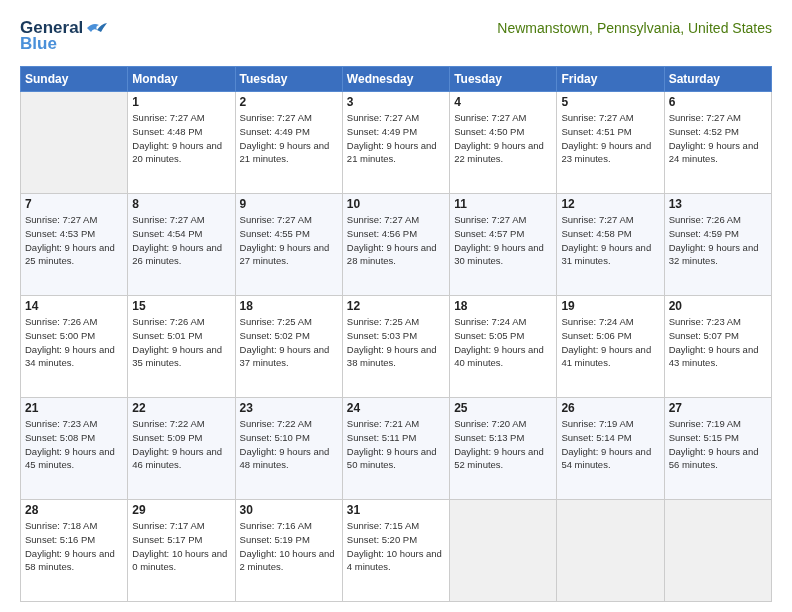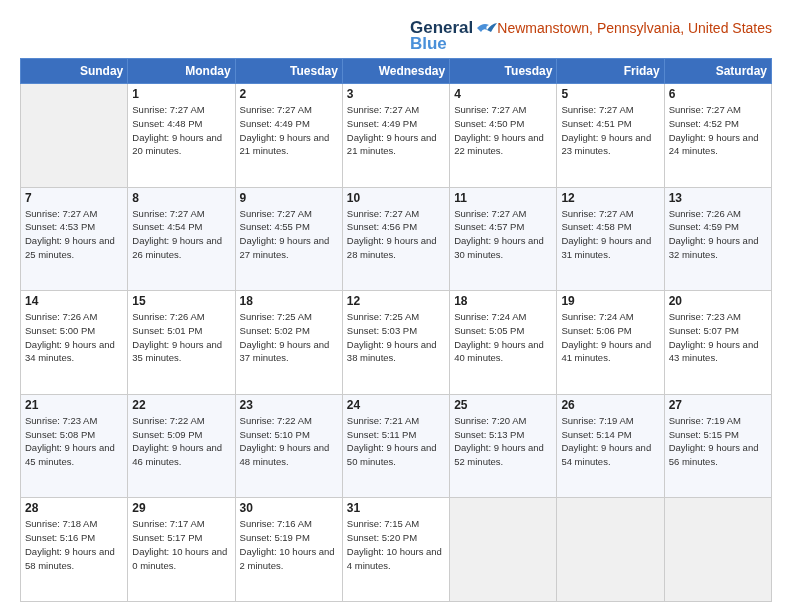--- a/index.html
+++ b/index.html
@@ -12,56 +12,56 @@
     }
     .page {
       width: 792px;
       height: 612px;
       padding: 18px 20px 10px 20px;
       display: flex;
       flex-direction: column;
     }
     .header {
       display: flex;
-      justify-content: flex-end;
+      justify-content: space-between;
       align-items: flex-start;
-      margin-bottom: 4px;
+      margin-bottom: 12px;
     }
     .logo {
       display: flex;
       flex-direction: column;
       align-items: flex-start;
     }
     .title-area {
       text-align: right;
     }
     .main-title {
       font-size: 30px;
       font-weight: bold;
       color: #1a1a2e;
     }
     .subtitle {
       font-size: 14px;
-      color: #c2410c;
+      color: #4d7c0f;
       margin-top: 2px;
     }
     .calendar {
       flex: 1;
       border: 1px solid #ccc;
       border-collapse: collapse;
       width: 100%;
       table-layout: fixed;
     }
     .calendar thead tr th {
       background-color: #3a6fbf;
       color: #fff;
       font-size: 12px;
       font-weight: bold;
       padding: 5px 4px;
-      text-align: right;
+      text-align: left;
       border: 1px solid #5588d0;
     }
     .calendar tbody tr td {
       border: 1px solid #ccc;
       vertical-align: top;
       padding: 3px 4px;
       font-size: 10px;
       color: #333;
       background: #fff;
       height: 88px;

